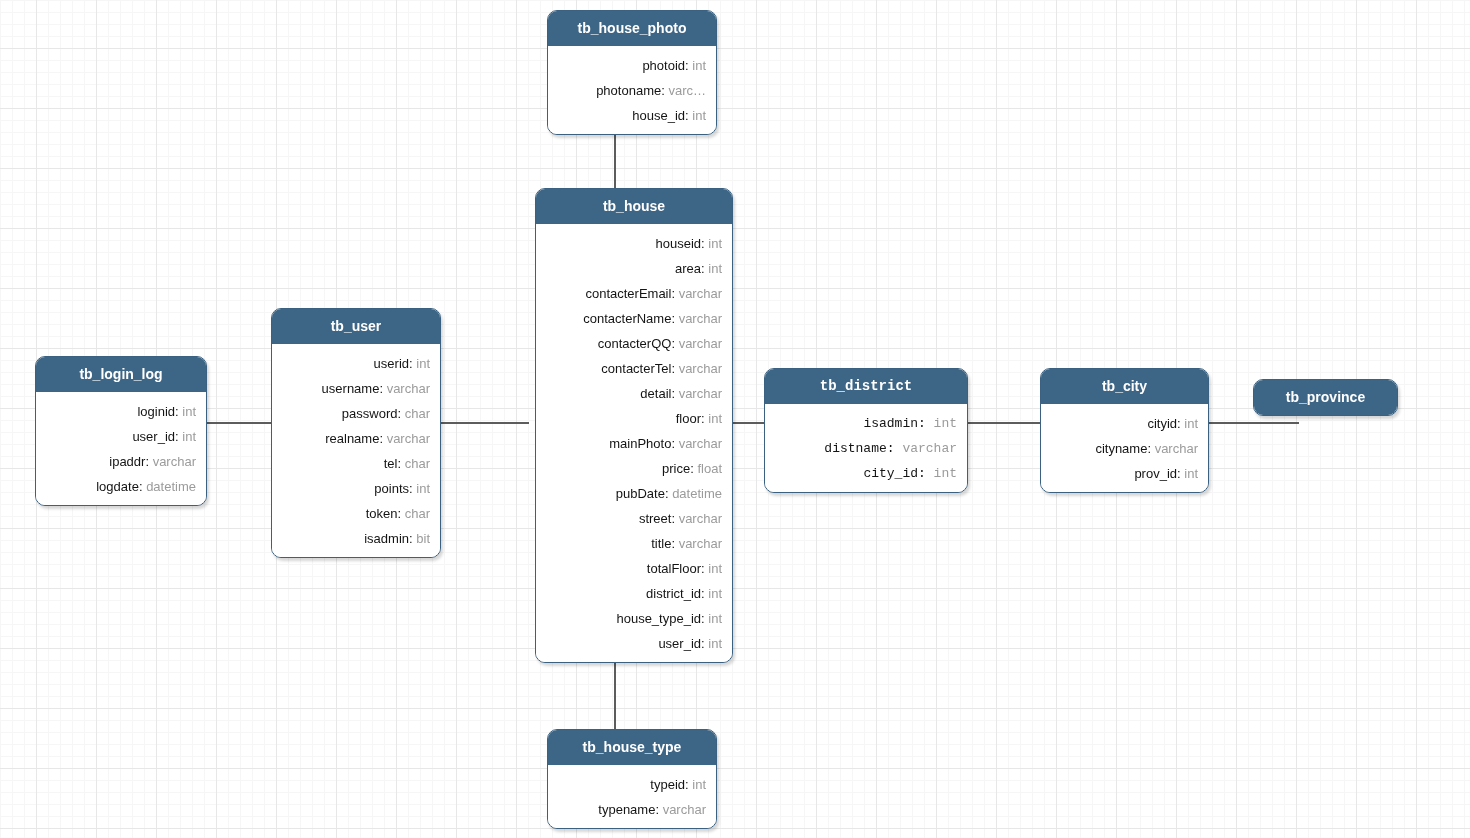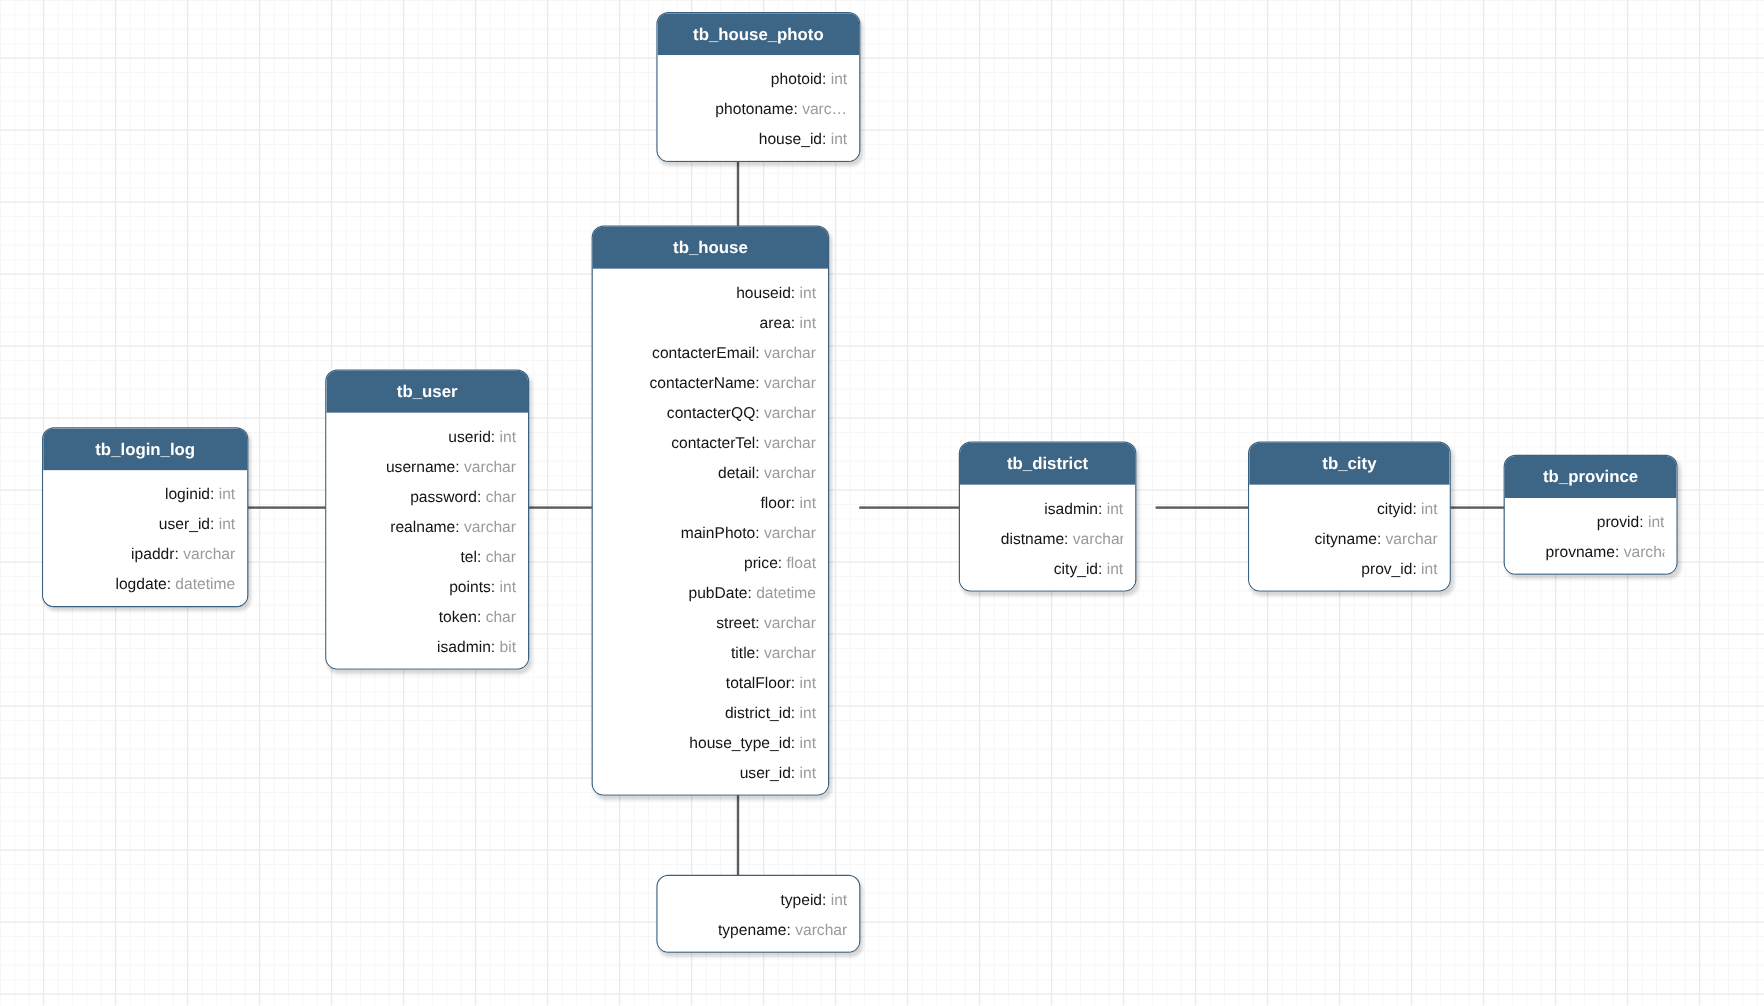--- a/index.html
+++ b/index.html
@@ -79,21 +79,21 @@
 
   <div class="entity" style="left:547px; top:10px; width:170px;">
     <div class="thead">tb_house_photo</div>
     <div class="tbody">
       <div class="row"><span class="fname">photoid</span><span class="colon">: </span><span class="ftype">int</span></div>
       <div class="row"><span class="fname">photoname</span><span class="colon">: </span><span class="ftype">varc…</span></div>
       <div class="row"><span class="fname">house_id</span><span class="colon">: </span><span class="ftype">int</span></div>
     </div>
   </div>
 
-  <div class="entity" style="left:493px; top:188px; width:198px;">
+  <div class="entity" style="left:535px; top:188px; width:198px;">
     <div class="thead">tb_house</div>
     <div class="tbody">
       <div class="row"><span class="fname">houseid</span><span class="colon">: </span><span class="ftype">int</span></div>
       <div class="row"><span class="fname">area</span><span class="colon">: </span><span class="ftype">int</span></div>
       <div class="row"><span class="fname">contacterEmail</span><span class="colon">: </span><span class="ftype">varchar</span></div>
       <div class="row"><span class="fname">contacterName</span><span class="colon">: </span><span class="ftype">varchar</span></div>
       <div class="row"><span class="fname">contacterQQ</span><span class="colon">: </span><span class="ftype">varchar</span></div>
       <div class="row"><span class="fname">contacterTel</span><span class="colon">: </span><span class="ftype">varchar</span></div>
       <div class="row"><span class="fname">detail</span><span class="colon">: </span><span class="ftype">varchar</span></div>
       <div class="row"><span class="fname">floor</span><span class="colon">: </span><span class="ftype">int</span></div>
@@ -126,46 +126,43 @@
   <div class="entity" style="left:35px; top:356px; width:172px;">
     <div class="thead">tb_login_log</div>
     <div class="tbody">
       <div class="row"><span class="fname">loginid</span><span class="colon">: </span><span class="ftype">int</span></div>
       <div class="row"><span class="fname">user_id</span><span class="colon">: </span><span class="ftype">int</span></div>
       <div class="row"><span class="fname">ipaddr</span><span class="colon">: </span><span class="ftype">varchar</span></div>
       <div class="row"><span class="fname">logdate</span><span class="colon">: </span><span class="ftype">datetime</span></div>
     </div>
   </div>
 
-  <div class="entity" style="left:799px; top:368px; width:148px;">
+  <div class="entity" style="left:764px; top:368px; width:204px;font-family:Liberation Mono, monospace;">
     <div class="thead">tb_district</div>
     <div class="tbody">
       <div class="row"><span class="fname">isadmin</span><span class="colon">: </span><span class="ftype">int</span></div>
       <div class="row"><span class="fname">distname</span><span class="colon">: </span><span class="ftype">varchar</span></div>
       <div class="row"><span class="fname">city_id</span><span class="colon">: </span><span class="ftype">int</span></div>
     </div>
   </div>
 
   <div class="entity" style="left:1040px; top:368px; width:169px;">
     <div class="thead">tb_city</div>
     <div class="tbody">
       <div class="row"><span class="fname">cityid</span><span class="colon">: </span><span class="ftype">int</span></div>
       <div class="row"><span class="fname">cityname</span><span class="colon">: </span><span class="ftype">varchar</span></div>
       <div class="row"><span class="fname">prov_id</span><span class="colon">: </span><span class="ftype">int</span></div>
     </div>
   </div>
 
   <div class="entity" style="left:1253px; top:379px; width:145px;">
     <div class="thead">tb_province</div>
-    <div class="tbody">
-      <div class="row"><span class="fname">provid</span><span class="colon">: </span><span class="ftype">int</span></div>
-      <div class="row"><span class="fname">provname</span><span class="colon">: </span><span class="ftype">varchar</span></div>
-    </div>
   </div>
 
   <div class="entity" style="left:547px; top:729px; width:170px;">
+    <div class="thead">tb_house_type</div>
     <div class="tbody">
       <div class="row"><span class="fname">typeid</span><span class="colon">: </span><span class="ftype">int</span></div>
       <div class="row"><span class="fname">typename</span><span class="colon">: </span><span class="ftype">varchar</span></div>
     </div>
   </div>
 
 </div>
 
 </body></html>

